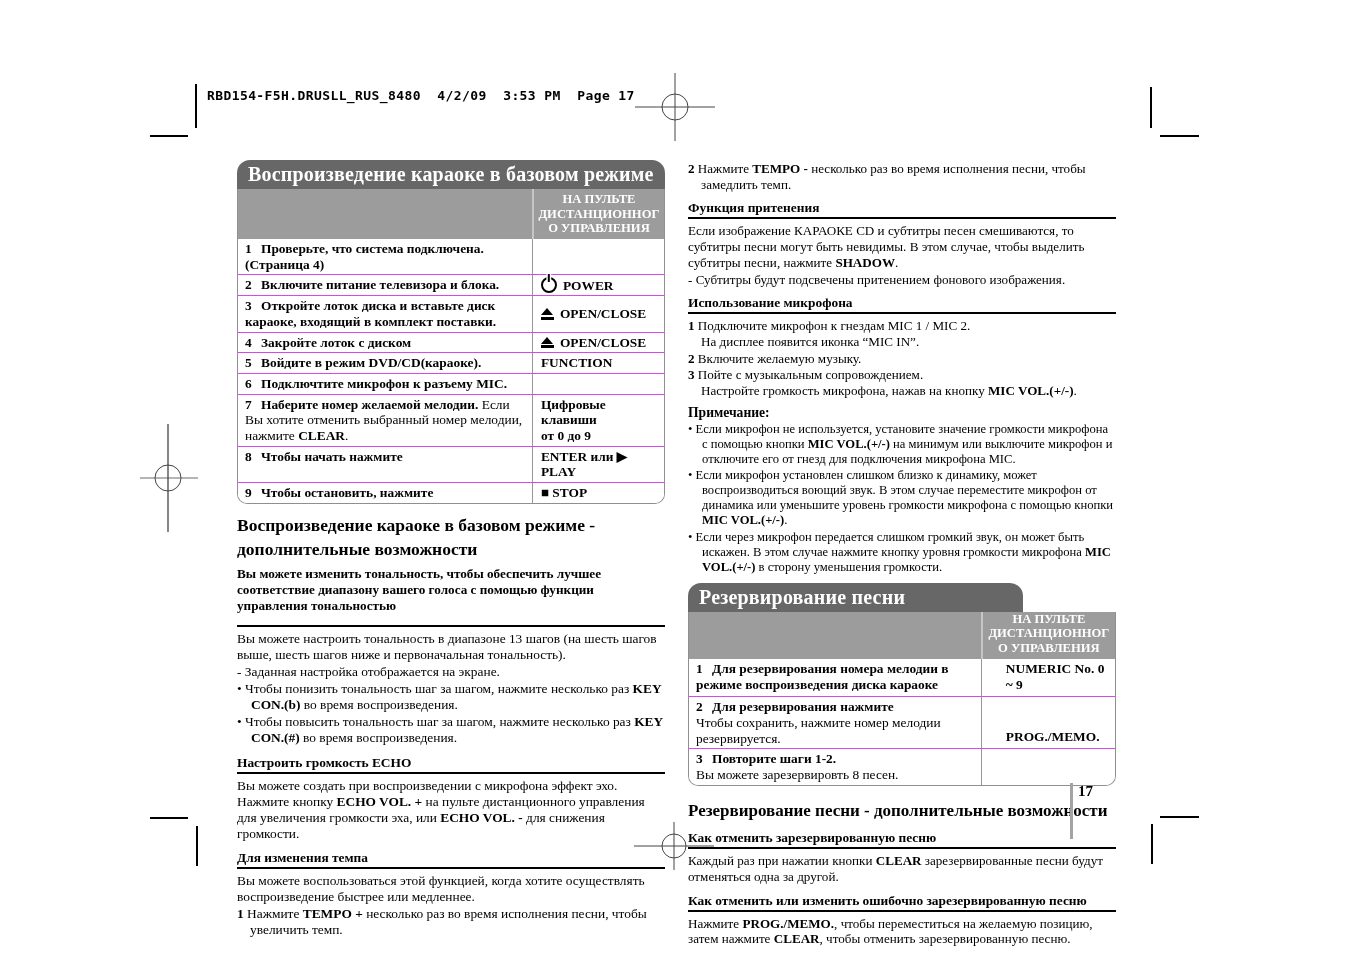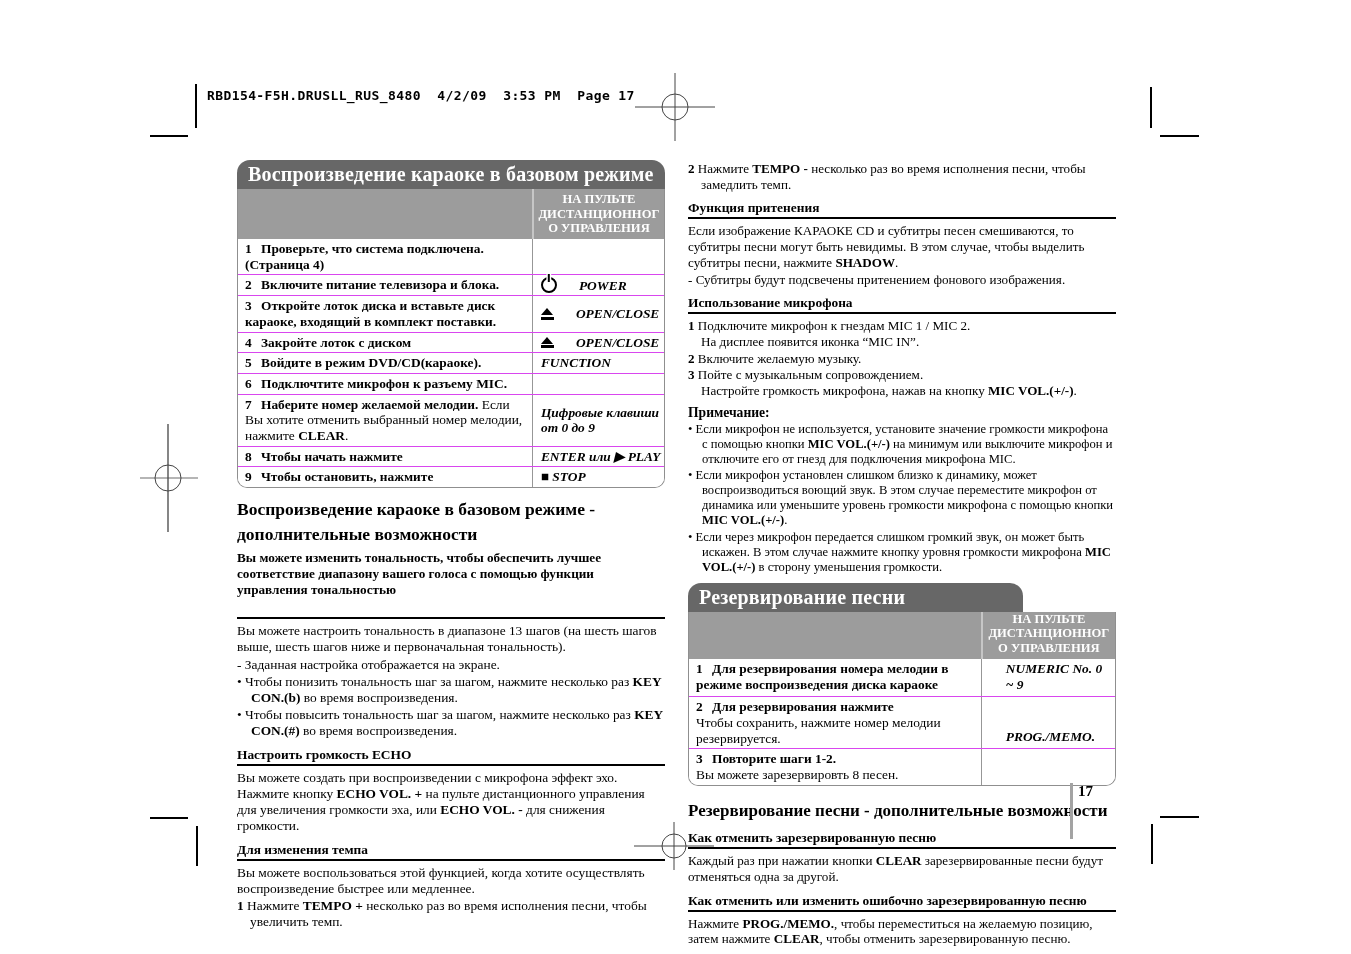--- a/index.html
+++ b/index.html
@@ -24,21 +24,21 @@
         font-size:13.4px;line-height:1.17;}
   .thead{display:grid;grid-template-columns:69% 31%;background:#9c9c9c;min-height:50px;}
   .thead .th-right{border-left:2px solid #c6c6c6;color:#fff;font-weight:bold;font-size:12.6px;
         display:flex;align-items:center;justify-content:center;text-align:center;
         white-space:pre-line;line-height:1.18;padding:2px 2px;}
   .tr{display:grid;grid-template-columns:69% 31%;background:#fff;}
   .tr + .tr{border-top:1px solid #d946ef;}
   .td-text{padding:2px 4px 2px 7px;}
   .td-text .num{font-weight:bold;display:inline-block;width:16px;}
   .td-remote{border-left:1px solid #979797;font-weight:bold;padding:2px 2px 2px 8px;
-        display:flex;align-items:center;gap:22px;white-space:pre-line;font-style:italic;}
+        display:flex;align-items:center;gap:6px;white-space:pre-line;}
   .rich{white-space:pre-line;}
   .rich .b{font-weight:bold;}
   
   .tbl2-titlebar{position:relative;z-index:2;width:324px;}
   .tbl2-head{position:relative;z-index:1;margin-top:-15px;background:#9c9c9c;
         border-radius:0 13px 0 0;display:grid;grid-template-columns:68.5% 31.5%;min-height:62px;}
   .tbl2-head .th-right{border-left:2px solid #c6c6c6;color:#fff;font-weight:bold;font-size:12.6px;
         display:flex;align-items:center;justify-content:center;text-align:center;
         white-space:pre-line;line-height:1.18;padding:14px 2px 2px 2px;}
   .tbl2 .tr{grid-template-columns:68.5% 31.5%;}
@@ -51,21 +51,21 @@
   .icon-eject{display:inline-flex;flex-direction:column;align-items:center;flex:none;}
   .icon-eject .tri{width:0;height:0;border-left:6.5px solid transparent;
         border-right:6.5px solid transparent;border-bottom:7px solid #000;}
   .icon-eject .bar{width:13px;height:3px;background:#000;margin-top:1.5px;}
   
   .bigheading{font-weight:bold;font-size:17.5px;line-height:1.4;margin:9px 0 4px 0;}
   .blocks .blk{white-space:pre-line;}
   .blk .b{font-weight:bold;}
   .blk.h{font-weight:bold;font-size:13.4px;border-bottom:2px solid #000;padding-bottom:1px;
         margin:8px 0 4px 0;}
-  .blk.lead{font-weight:bold;font-size:13.2px;border-bottom:2px solid #000;padding-bottom:19px;
+  .blk.lead{font-weight:bold;font-size:13.2px;border-bottom:2px solid #000;padding-bottom:11px;
         margin:2px 0 4px 0;line-height:1.22;}
   .blk.p{font-size:13.4px;line-height:1.2;margin:1px 0;}
   .blk.bullet{font-size:13.4px;line-height:1.2;padding-left:14px;text-indent:-14px;margin:1px 0;}
   .blk.numli{font-size:13.4px;line-height:1.2;padding-left:13px;text-indent:-13px;margin:1px 0;}
   .blk.noteh{font-weight:bold;font-size:13.6px;margin:6px 0 1px 0;}
   .col-right .blk.p, .col-right .blk.numli{font-size:13.1px;}
   .col-right .blk.bullet{font-size:12.6px;}
   .col-right .bigheading{font-size:17px;margin-top:13px;}
 </style>
 </head>

